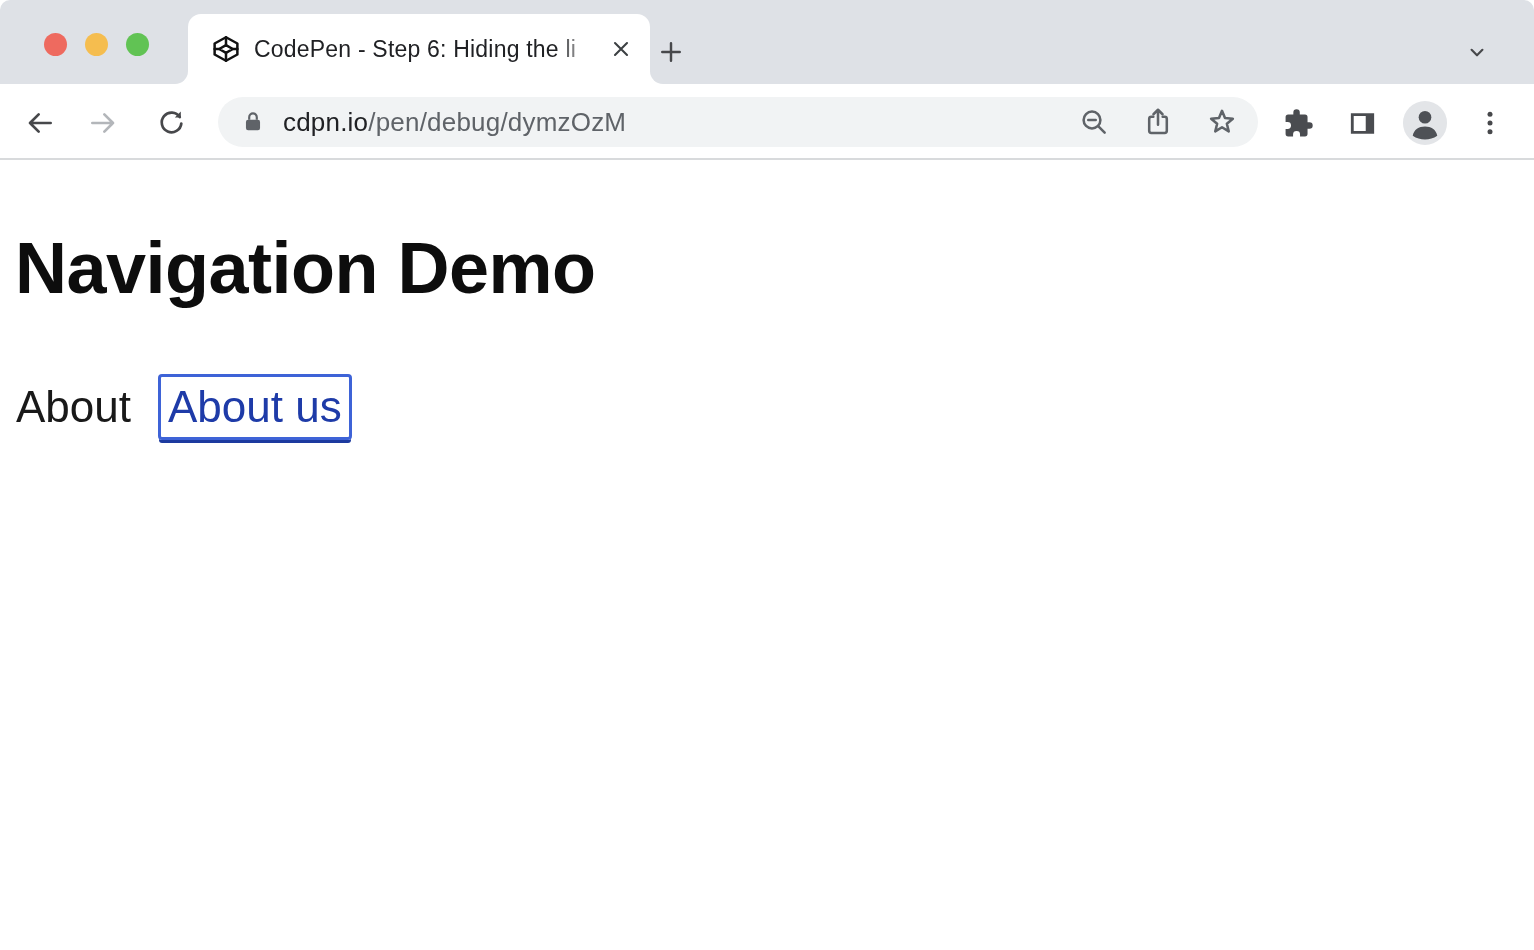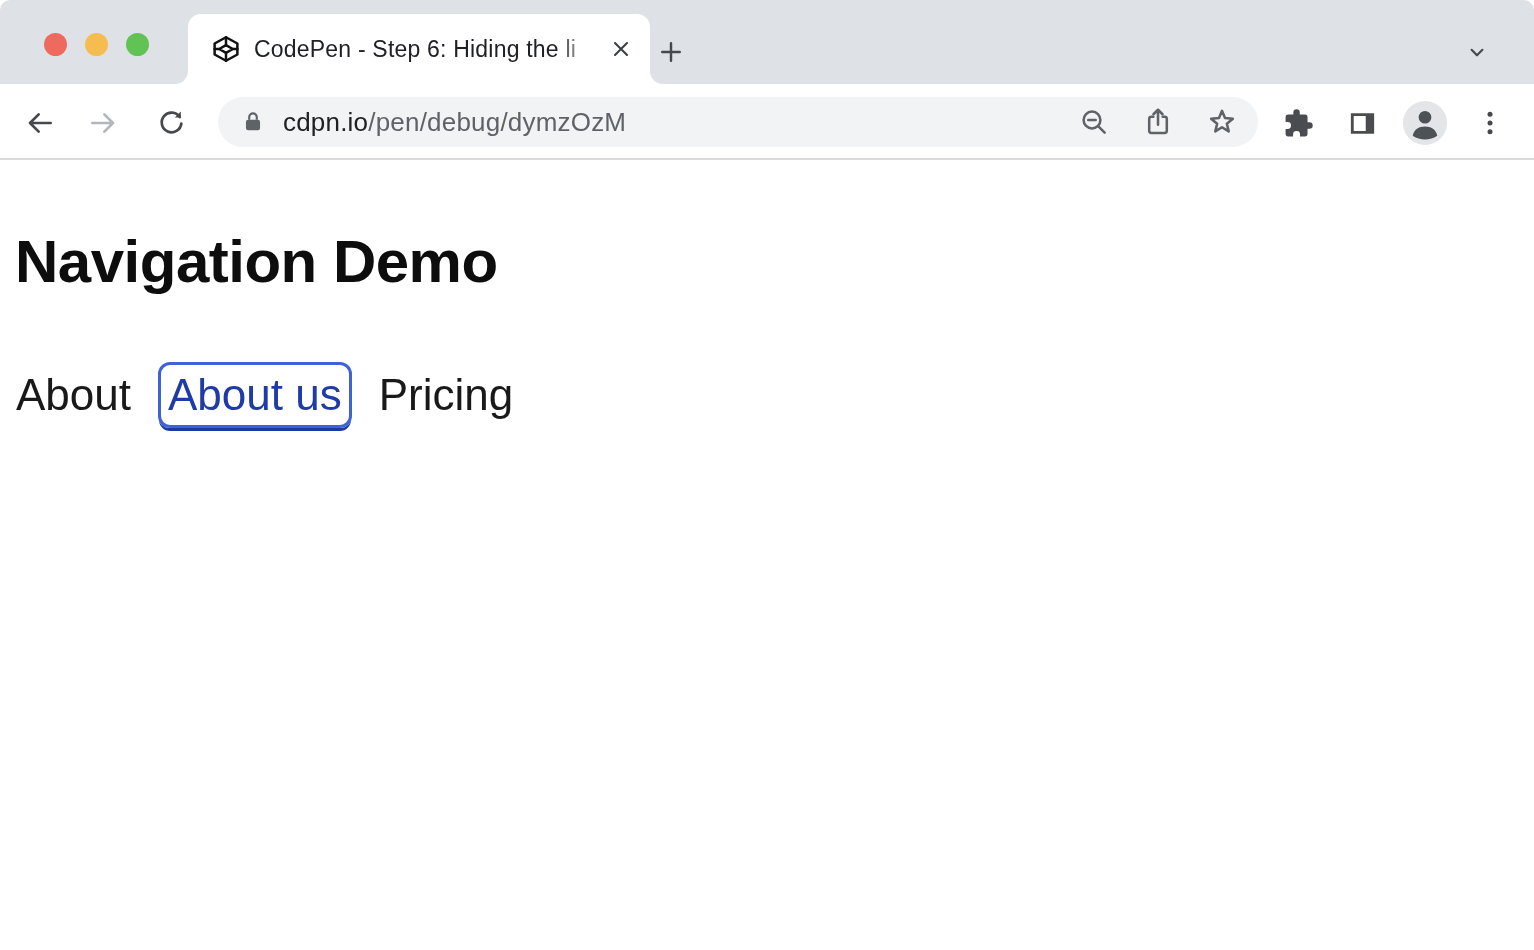--- a/index.html
+++ b/index.html
@@ -54,30 +54,30 @@
   .pill-btn + .pill-btn{margin-left:20px;}
   .tool-right{position:absolute;top:19px;width:40px;height:40px;color:#4a4c50;}
   .extensions{left:1278px;}
   .sidepanel{left:1342px;}
   .profile{left:1402px;width:46px;height:46px;top:16px;}
   .menu{left:1470px;color:var(--icon-dark,#47484b);}
   .separator{position:absolute;top:158px;left:0;right:0;height:2px;background:#d8dadc;}
   
   .content{position:absolute;top:160px;left:0;right:0;bottom:0;background:#fff;padding-left:15px;}
   .page-title{
-    margin:72px 0 0;font-size:60px;line-height:1;font-weight:700;color:#0d0d0d;letter-spacing:-.5px;
+    margin:72px 0 0;font-size:72px;line-height:1;font-weight:700;color:#0d0d0d;letter-spacing:-.5px;
   }
   .site-nav{margin-top:70px;display:flex;align-items:center;gap:27px;margin-left:1px;}
   .nav-link{
     font-size:44px;line-height:1.14;color:var(--link-text,#191919);text-decoration:none;cursor:pointer;
   }
   .nav-link.focused{
     color:var(--focused-link-text,#1e3ba8);
     border:3px solid var(--focus-ring,#3e63d7);
-    border-radius:12px;padding:5px 7px;
+    border-radius:4px;padding:5px 7px;
     box-shadow:0 4px 0 -1px var(--focus-ring-shadow,#1c3a9f);
   }
   svg{display:block;}
 </style>
 </head>
 <body>
 
 <div class="window">
 
   <div class="tabstrip">
@@ -219,17 +219,16 @@
     </button>
   </div>
 
   <div class="separator"></div>
 
   <div class="content">
     <h1 class="page-title">Navigation Demo</h1>
     <nav class="site-nav">
       <a class="nav-link">About</a>
       <a class="nav-link focused">About us</a>
-      <a class="nav-link">Pricing</a>
     </nav>
   </div>
 
 </div>
 
 </body></html>

